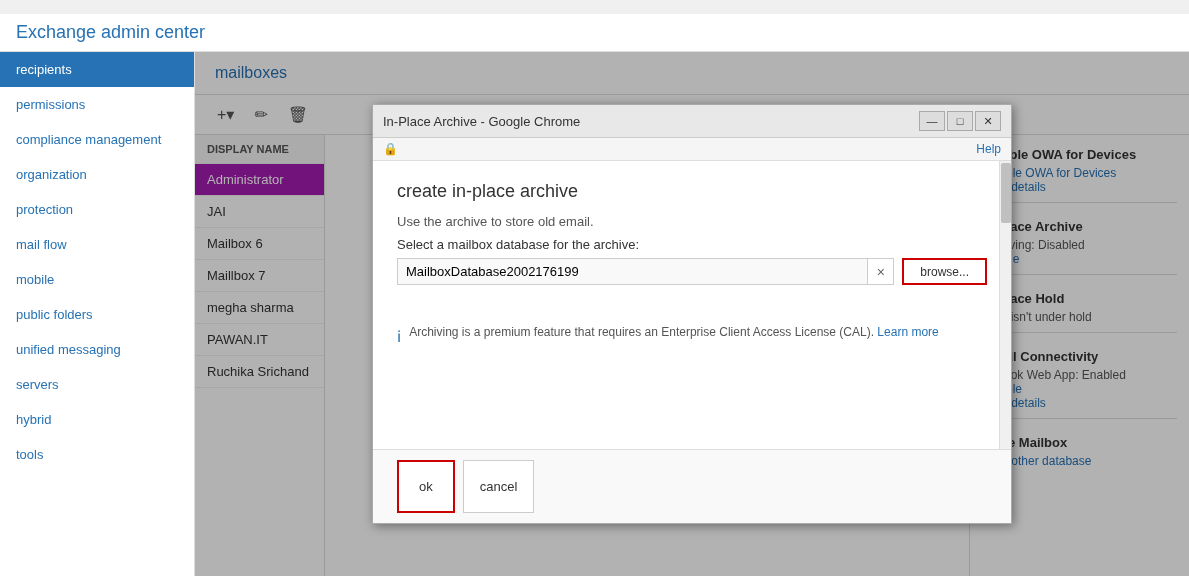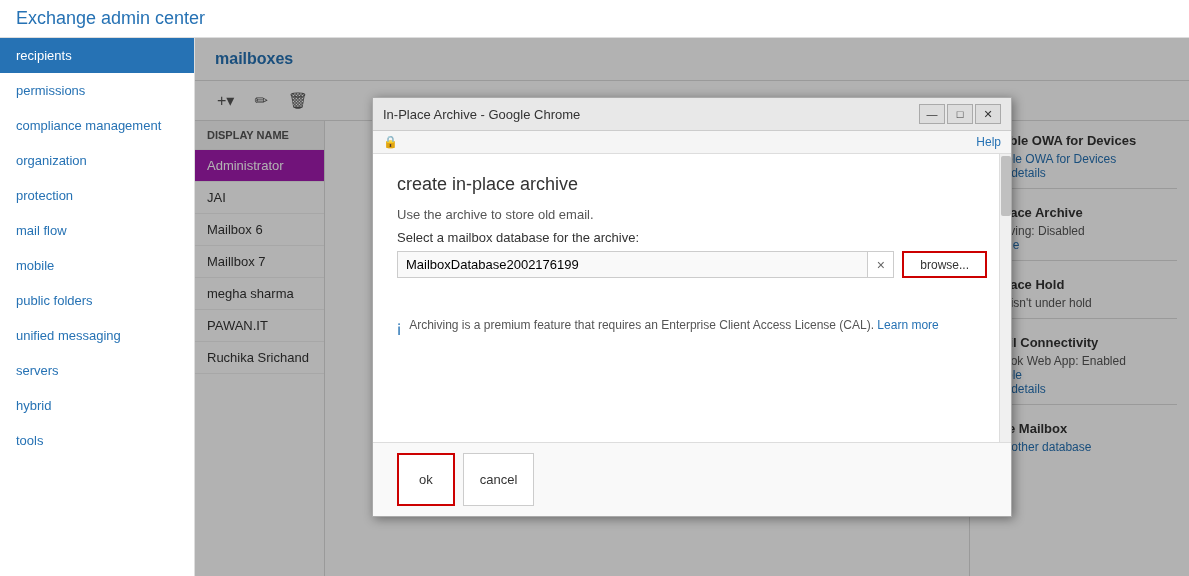--- a/index.html
+++ b/index.html
@@ -1,32 +1,32 @@
 <!DOCTYPE html>
 <html><head>
   <meta charset="utf-8">
   <style>
     * { box-sizing: border-box; margin: 0; padding: 0; }
     body { font-family: 'Segoe UI', Arial, sans-serif; font-size: 13px; background: #f0f0f0; width: 1189px; height: 576px; overflow: hidden; display: flex; flex-direction: column; }
 
-    .app-header { background: white; padding: 8px 16px; border-bottom: 1px solid #ddd; }
+    .app-header { background: white; padding: 8px 16px; border-bottom: 1px solid #ddd; margin-top: 14px; }
     .app-header h1 { color: #2672b4; font-size: 18px; font-weight: 300; }
 
     .app-body { display: flex; flex: 1; overflow: hidden; }
 
     
     .sidebar { width: 195px; background: white; border-right: 1px solid #ddd; overflow-y: auto; flex-shrink: 0; }
     .sidebar-item { padding: 10px 16px; cursor: pointer; color: #2672b4; font-size: 13px; }
     .sidebar-item.active { background: #2672b4; color: white; }
 
     
     .main-content { flex: 1; background: #f9f9f9; display: flex; flex-direction: column; overflow: hidden; position: relative; }
 
     .section-header { padding: 12px 20px; background: white; border-bottom: 1px solid #ddd; }
-    .section-header h2 { color: #2672b4; font-size: 16px; font-weight: 700; }
+    .section-header h2 { color: #2672b4; font-size: 16px; font-weight: 400; }
 
     .toolbar { padding: 8px 16px; background: white; border-bottom: 1px solid #ddd; display: flex; align-items: center; gap: 8px; }
     .toolbar-btn { background: none; border: none; cursor: pointer; color: #555; font-size: 16px; padding: 2px 6px; }
 
     .content-area { display: flex; flex: 1; overflow: hidden; }
 
     .list-panel { width: 130px; background: white; border-right: 1px solid #ddd; overflow-y: auto; flex-shrink: 0; }
     .list-header { padding: 8px 12px; font-size: 11px; font-weight: 600; color: #555; text-transform: uppercase; border-bottom: 1px solid #eee; background: #f5f5f5; }
     .list-item { padding: 8px 12px; cursor: pointer; font-size: 13px; color: #333; border-bottom: 1px solid #f0f0f0; }
     .list-item.selected { background: #a21caf; color: white; }

